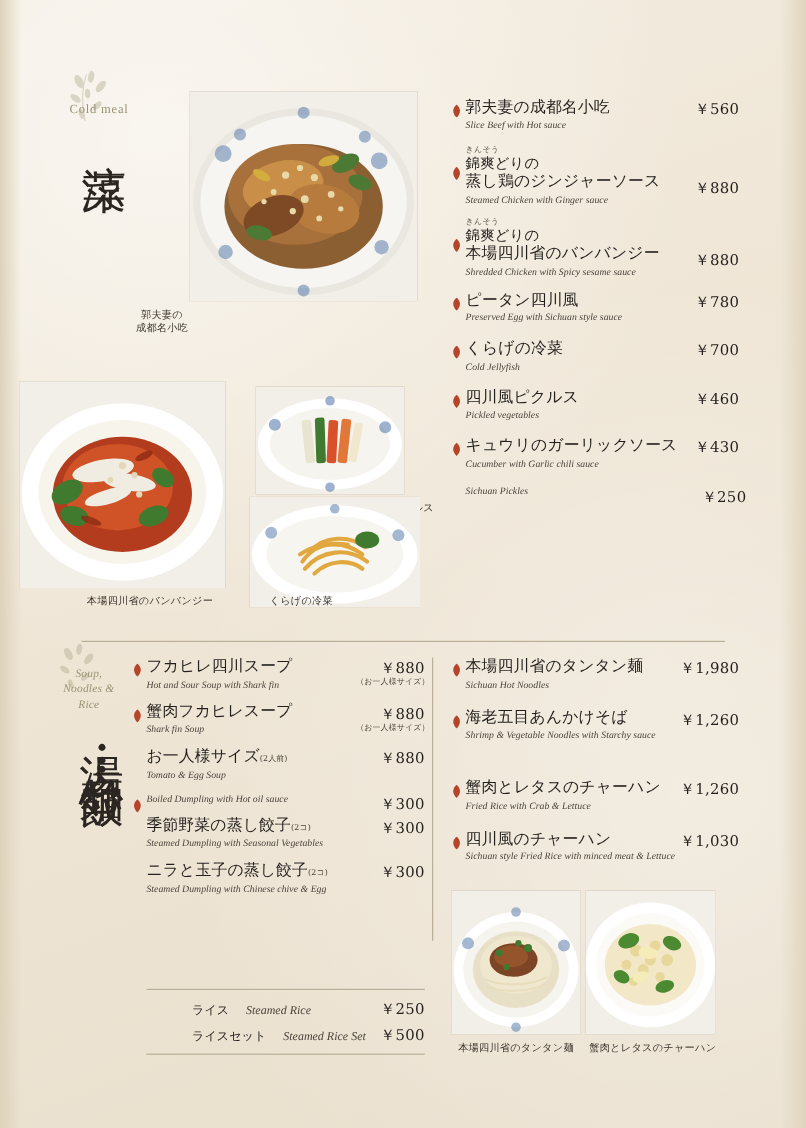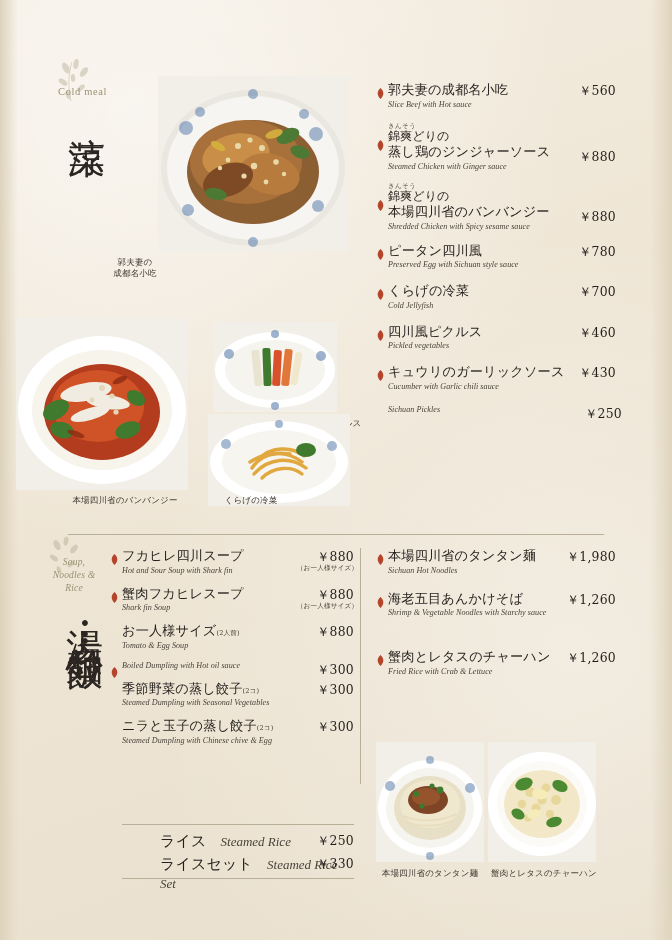--- a/index.html
+++ b/index.html
@@ -97,21 +97,21 @@
   .note{
     font-size:6.6px;
     color:#4a433a;
     letter-spacing:.02em;
   }
   .bullet{
     position:absolute;left:-12px;top:3px;
     width:9px;height:11px;
   }
   .sub{
-    font-size:13px;
+    font-size:10px;
     font-style:italic;
     color:#4a433a;
   }
 
   .divider{
     position:absolute;
     height:1px;
     background:#b9ae98;
   }
   .vdivider{
@@ -123,21 +123,21 @@
   
   .soup-script{
     position:absolute;left:48px;top:556px;
     font-style:italic;font-size:9.5px;color:#9a9274;
     line-height:1.35;text-align:center;width:52px;
     letter-spacing:.02em;
   }
   .soup-leaf{position:absolute;left:46px;top:536px;width:40px;height:42px;opacity:.5;}
   .soup-title{position:absolute;left:64px;top:600px;height:260px;}
 
-  .rice-row .jp{font-size:15px;margin-top:34px;}
+  .rice-row .jp{font-size:10px;margin-top:34px;}
 </style>
 </head>
 <body>
 
 <div class="page">
   <div class="edge-left"></div>
   <div class="edge-right"></div>
 
   <div class="cold-leaf">
     <svg width="44" height="46" viewBox="0 0 44 46">
@@ -458,21 +458,21 @@
 
   <div class="menu rice-row" style="left:160px;top:832px;width:194px;">
     <div class="row" style="margin-bottom:4px;">
       <span class="jp" style="display:inline">ライス</span>
       <span class="sub" style="margin-left:10px;">Steamed Rice</span>
       <span class="price">￥250</span>
     </div>
     <div class="row">
       <span class="jp" style="display:inline">ライスセット</span>
       <span class="sub" style="margin-left:10px;">Steamed Rice Set</span>
-      <span class="price">￥330</span>
+      <span class="price">￥500</span>
     </div>
   </div>
   <div class="divider" style="left:122px;top:878px;width:232px;"></div>
 
   <div class="menu" style="left:388px;top:548px;width:228px;">
 
     <div class="row" style="margin-bottom:16px;">
       <span class="bullet">
         <svg width="9" height="11" viewBox="0 0 9 11">
             <path d="M4.5 0 C1 3 0.5 7 4.5 11 C8.5 7 8 3 4.5 0 Z" fill="#b5452a"></path>
@@ -498,20 +498,30 @@
       <span class="bullet">
         <svg width="9" height="11" viewBox="0 0 9 11">
             <path d="M4.5 0 C1 3 0.5 7 4.5 11 C8.5 7 8 3 4.5 0 Z" fill="#b5452a"></path>
           </svg>
       </span>
       <span class="jp">蟹肉とレタスのチャーハン</span>
       <span class="en">Fried Rice with Crab &amp; Lettuce</span>
       <span class="price">￥1,260</span>
     </div>
 
+    <div class="row">
+      <span class="bullet">
+        <svg width="9" height="11" viewBox="0 0 9 11">
+            <path d="M4.5 0 C1 3 0.5 7 4.5 11 C8.5 7 8 3 4.5 0 Z" fill="#b5452a"></path>
+          </svg>
+      </span>
+      <span class="jp">四川風のチャーハン</span>
+      <span class="en">Sichuan style Fried Rice with minced meat &amp; Lettuce</span>
+      <span class="price">￥1,030</span>
+    </div>
   </div>
 
   <div class="photo" style="left:376px;top:742px;width:108px;height:120px;">
     <svg width="108" height="120" viewBox="0 0 108 120">
       <rect width="108" height="120" fill="#f2efe8"></rect>
       <ellipse cx="54" cy="66" rx="52" ry="48" fill="#ffffff"></ellipse>
       <ellipse cx="54" cy="66" rx="44" ry="40" fill="#f6f4ee"></ellipse>
       <g opacity=".55" fill="#5d7fae">
         <circle cx="14" cy="44" r="5"></circle>
           <circle cx="94" cy="46" r="5"></circle>

